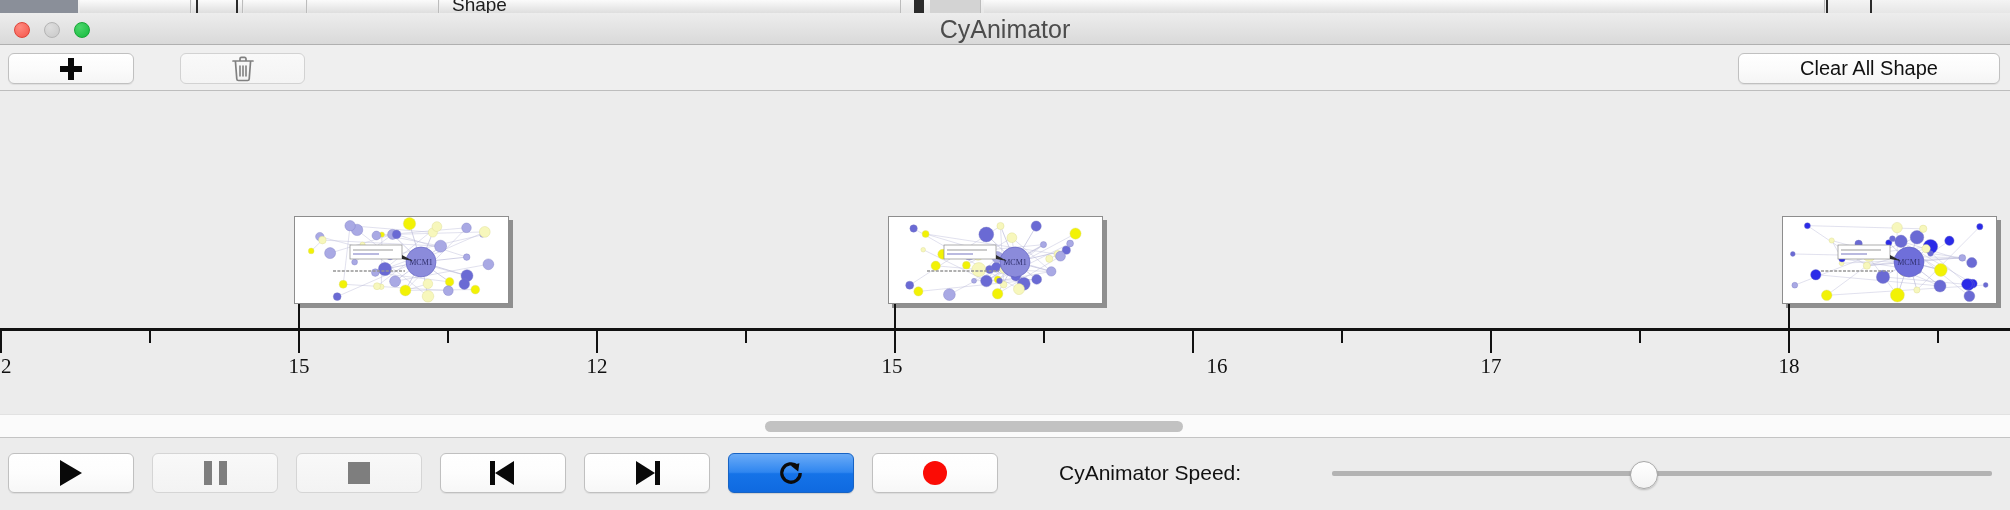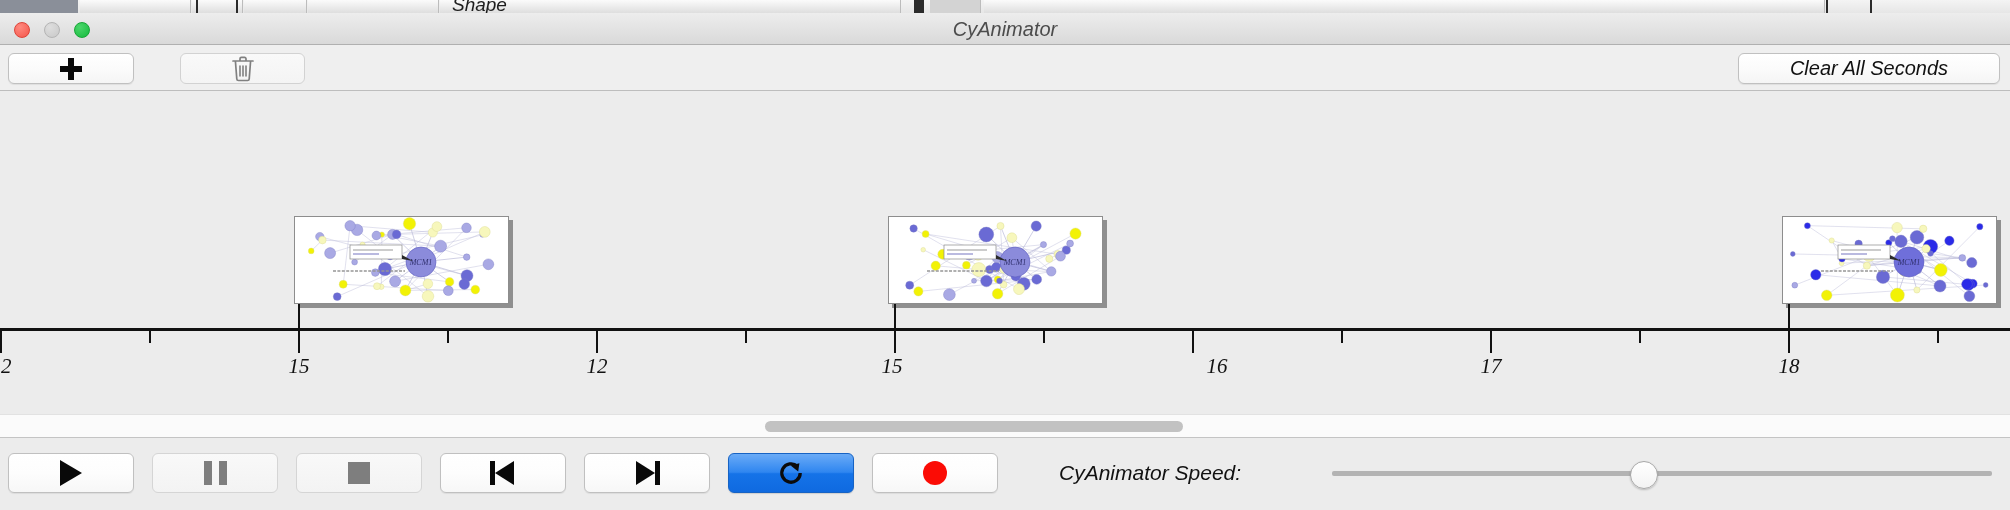--- a/index.html
+++ b/index.html
@@ -12,21 +12,20 @@
     overflow: hidden;
     font-family: "Liberation Sans", sans-serif;
     background: #ececec;
     -webkit-font-smoothing: antialiased;
   }
   #app {
     position: relative;
     width: 2010px;
     height: 390px;
     background: #14532d;
-    font-style: italic;
   }
 
   
   .bg-strip {
     position: absolute;
     left: 0; top: 0;
     width: 2010px; height: 13px;
     background: linear-gradient(to bottom, #f4f4f4 0%, #e6e6e6 100%);
     overflow: hidden;
     border-bottom: 1px solid #b9b9b9;
@@ -77,21 +76,21 @@
   }
   .tl-close  { left: 14px;  background: radial-gradient(circle at 35% 30%, #ff8a80, #f4554a); border: 1px solid #dd4338; }
   .tl-min    { left: 44px;  background: radial-gradient(circle at 35% 30%, #dedede, #c8c8c8); border: 1px solid #b4b4b4; }
   .tl-max    { left: 74px;  background: radial-gradient(circle at 35% 30%, #4cd66b, #14ba3d); border: 1px solid #17a536; }
   .win-title {
     position: absolute;
     left: 0; top: 0;
     width: 2010px; height: 32px;
     line-height: 32px;
     text-align: center;
-    font-size: 20px;
+    font-size: 25px;
     color: #4c4c4c;
     font-family: "Liberation Sans", sans-serif;
   }
 
   
   .toolbar {
     position: absolute;
     left: 0; top: 45px;
     width: 2010px; height: 46px;
     background: #efefef;
@@ -368,21 +367,21 @@
       <span class="plus-icon"></span>
     </div>
     <div class="tbtn btn-del disabled">
       <svg width="26" height="28" viewBox="0 0 26 28">
         <path d="M3 6 h20 M10 6 v-2.2 a1.4 1.4 0 0 1 1.4 -1.4 h3.2 a1.4 1.4 0 0 1 1.4 1.4 V6
                  M5.4 6 l1.4 18 a1.6 1.6 0 0 0 1.6 1.5 h9.2 a1.6 1.6 0 0 0 1.6 -1.5 l1.4 -18" fill="none" stroke="#808080" stroke-width="1.7" stroke-linecap="round" stroke-linejoin="round"></path>
         <path d="M10 11 v10 M13 11 v10 M16 11 v10" fill="none" stroke="#808080" stroke-width="1.6" stroke-linecap="round"></path>
       </svg>
     </div>
     <div class="tbtn btn-clear">
-      <span class="lbl">Clear All Seconds</span>
+      <span class="lbl">Clear All Shape</span>
     </div>
   </div>
 
   <div class="timeline">
 
     <div id="frames-host">
         <div class="frame" style="left: 294px;">
           <div class="frame-shadow"></div>
           <div class="frame-inner"><svg width="215" height="88" viewBox="0 0 215 88">
               <line x1="126" y1="45" x2="172.00499734902627" y2="58.74280205820718" stroke="#a9a9cf" stroke-width="0.55"></line>

